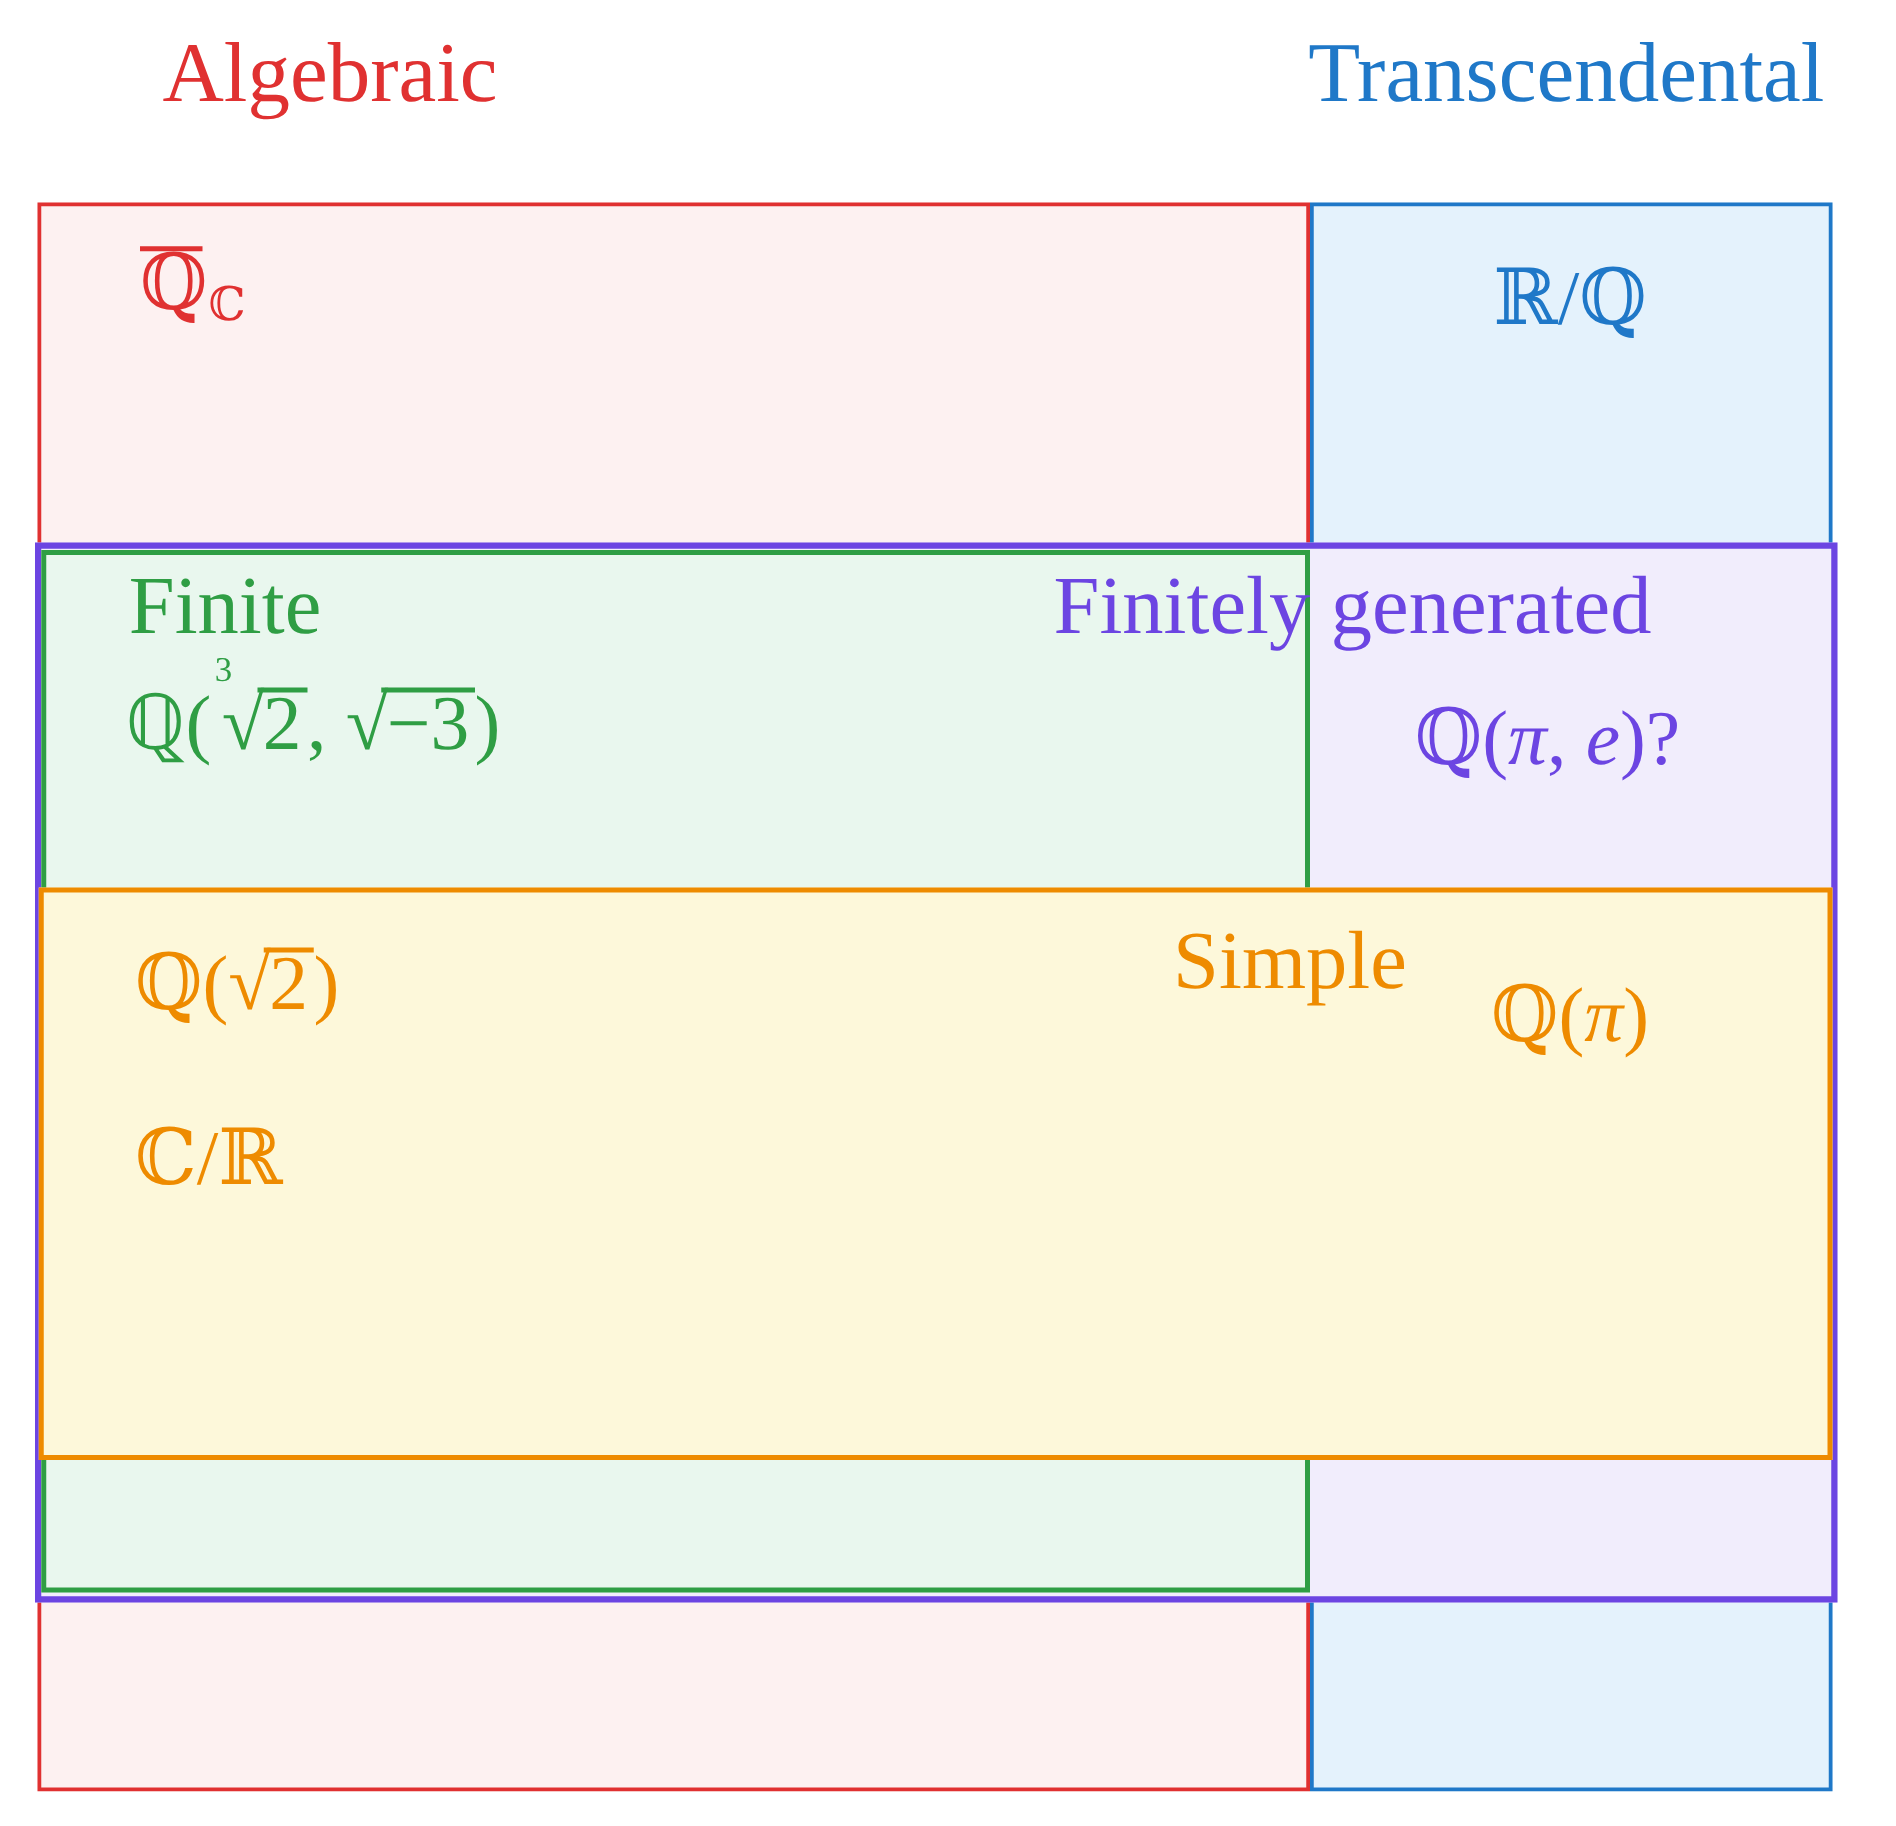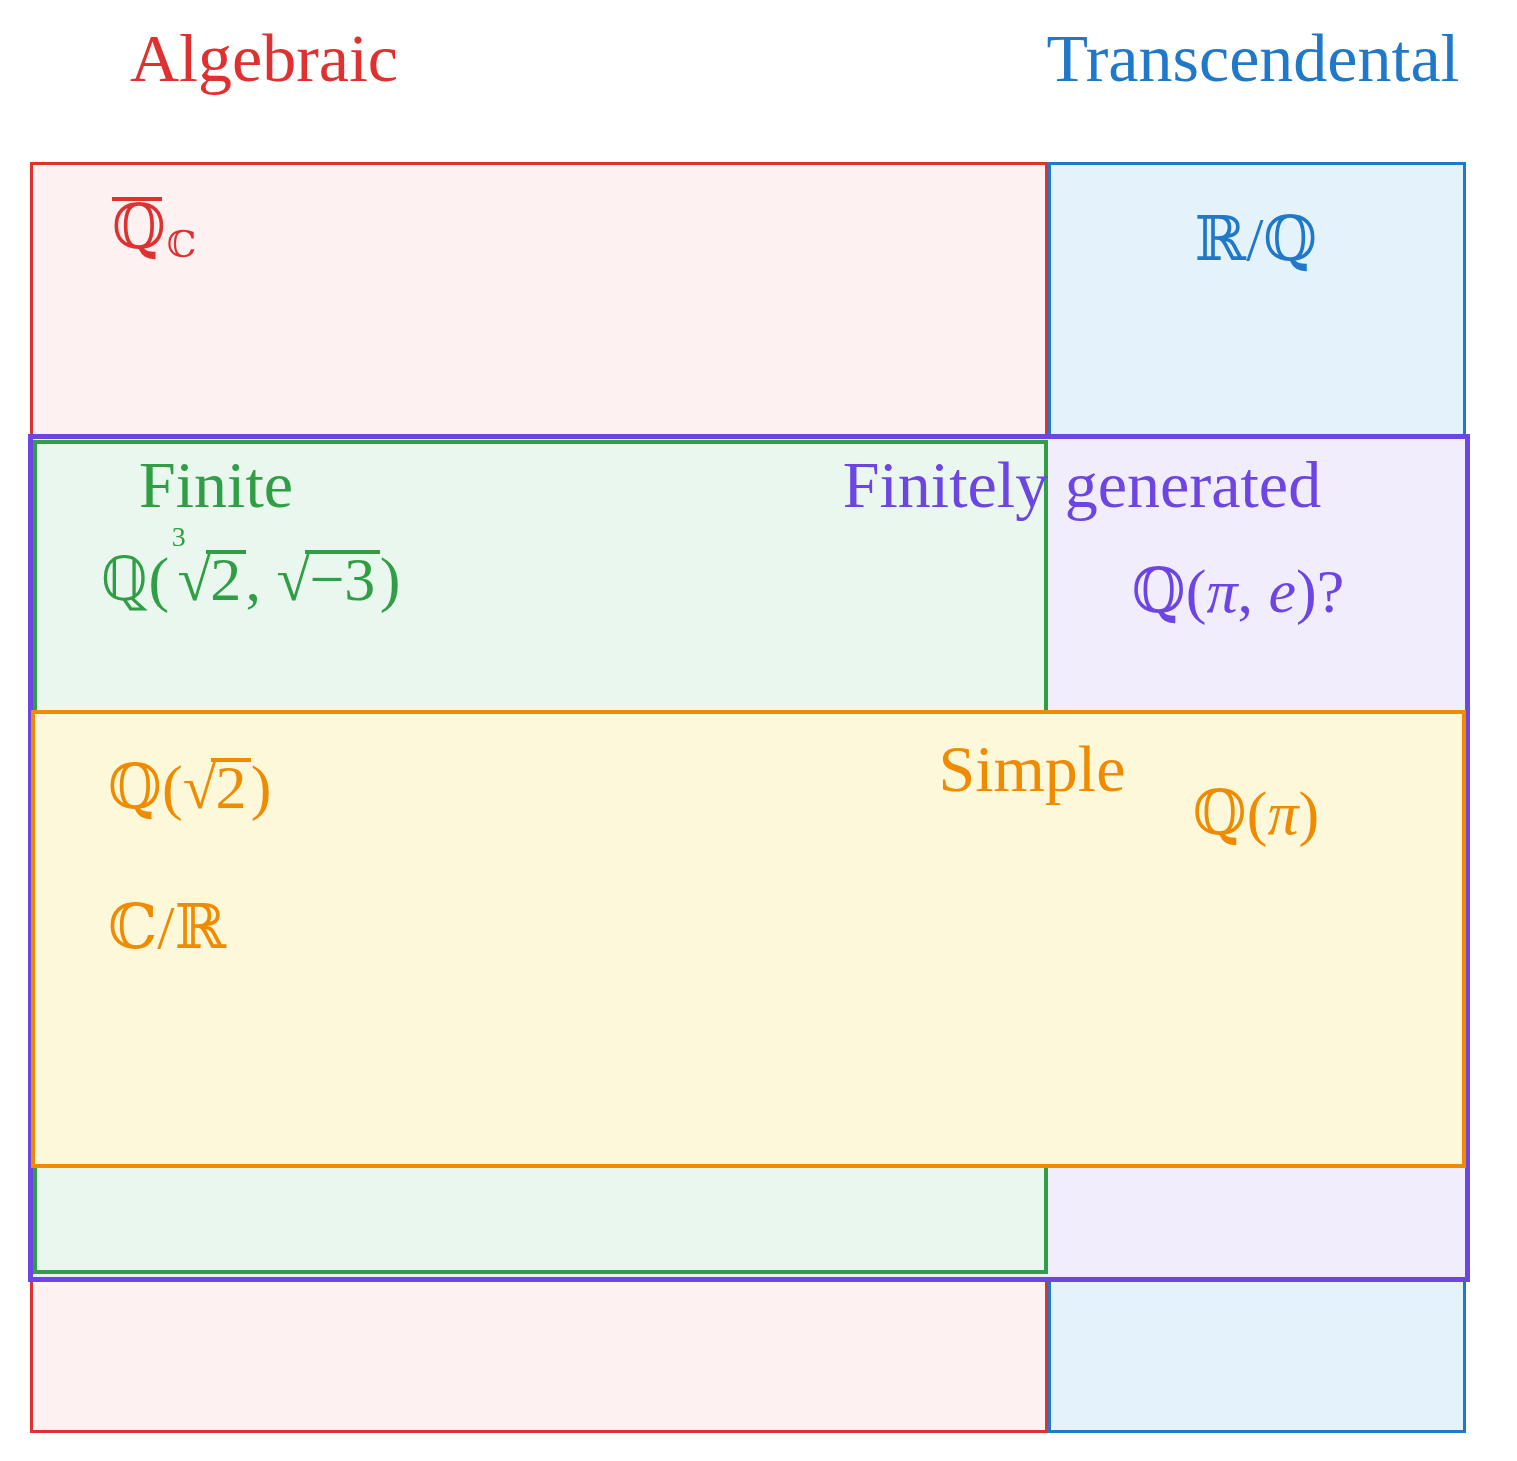--- a/index.html
+++ b/index.html
@@ -44,21 +44,21 @@
   .c-finite{color:var(--color-finite,#2f9e44);}
   .c-finitely_generated{color:var(--color-finitely_generated,#6c45e2);}
   .c-simple{color:var(--color-simple,#ee8b00);}
 
   .title{font-size:68px;}
   .t-alg{left:264px;top:24px;transform:translateX(-50%);}
   .t-tra{left:1253px;top:24px;transform:translateX(-50%);}
 
   .t-qbar{left:112px;top:196px;font-size:62px;}
   .t-rq{left:1256px;top:208px;font-size:62px;transform:translateX(-50%);}
-  .t-finite{left:103px;top:452px;font-size:66px;margin-left:36px;}
+  .t-finite{left:103px;top:452px;font-size:66px;}
   .t-finite-ex{left:100px;top:548px;font-size:62px;font-family:Liberation Serif, serif;}
   .t-fg{left:1082px;top:452px;font-size:66px;transform:translateX(-50%);}
   .t-fg-ex{left:1238px;top:560px;font-size:62px;transform:translateX(-50%);}
   .t-simple{left:1032px;top:736px;font-size:66px;transform:translateX(-50%);text-align:right;}
   .t-qsqrt2{left:108px;top:756px;font-size:62px;}
   .t-cr{left:108px;top:896px;font-size:62px;}
   .t-qpi{left:1256px;top:782px;font-size:62px;transform:translateX(-50%);}
 
   
   .it{font-style:italic;}

